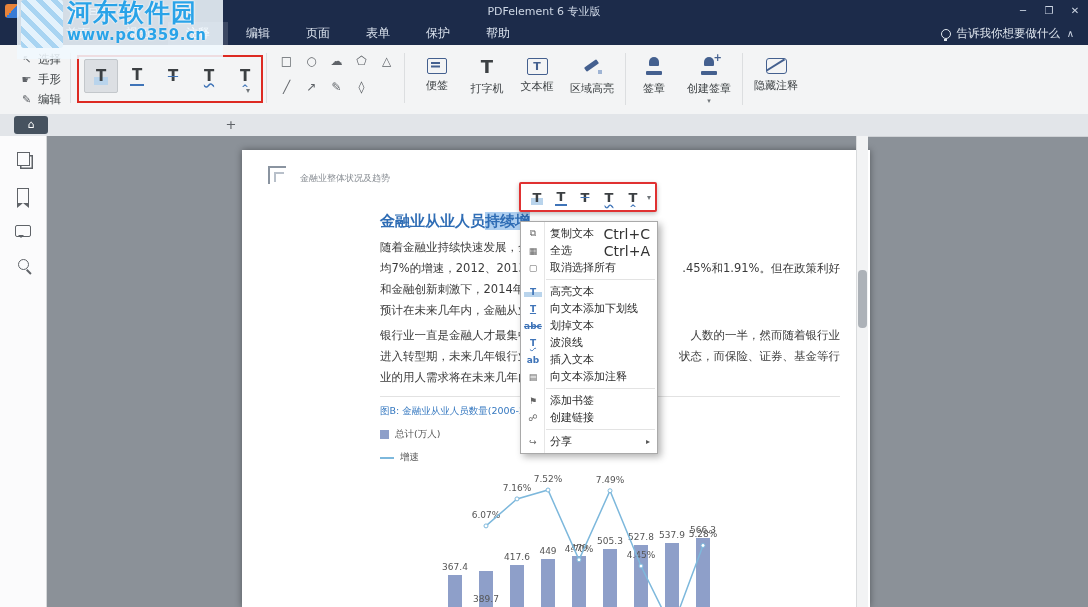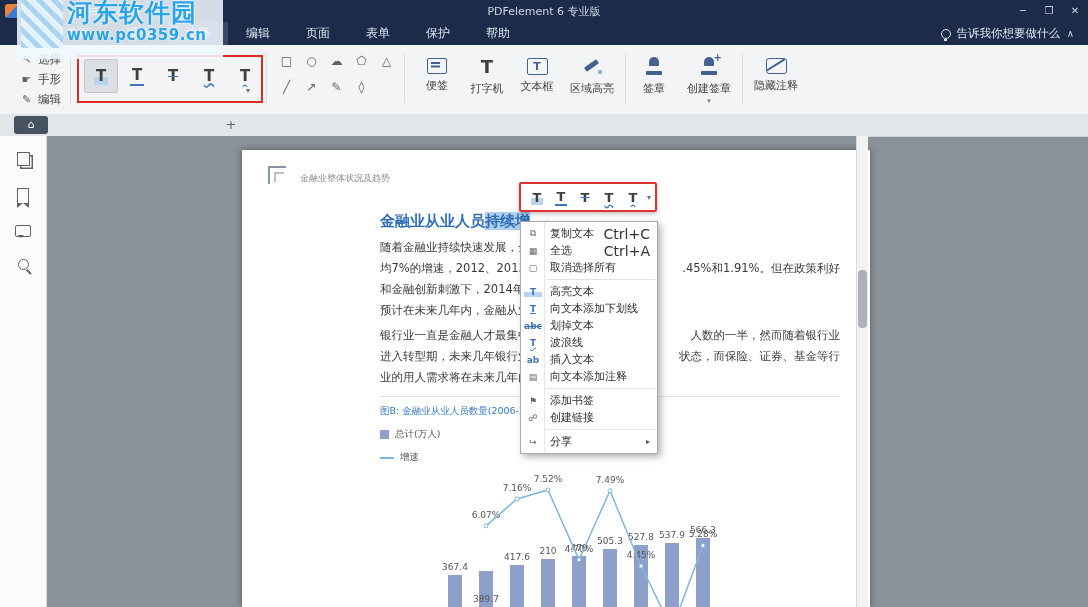--- a/index.html
+++ b/index.html
@@ -351,21 +351,21 @@
         <div class="chart" id="chart">
             <div class="bar" style="left: 6px; top: 116.664px; height: 68.3364px; background: rgb(142, 159, 201);"></div>
             <div class="bar-label" style="left: -3px; top: 103.664px;">367.4</div>
             <div class="bar" style="left: 37px; top: 112.516px; height: 72.4842px; background: rgb(142, 159, 201);"></div>
             <div class="bar-label" style="left: 28px; top: 99.5158px; margin-top: 36px;">389.7</div>
             <div class="pct-label" style="left: 27px; top: 51.9068px;">6.07%</div>
             <div class="bar" style="left: 68px; top: 107.326px; height: 77.6736px; background: rgb(142, 159, 201);"></div>
             <div class="bar-label" style="left: 59px; top: 94.3264px;">417.6</div>
             <div class="pct-label" style="left: 58px; top: 24.9184px;">7.16%</div>
             <div class="bar" style="left: 99px; top: 101.486px; height: 83.514px; background: rgb(142, 159, 201);"></div>
-            <div class="bar-label" style="left: 90px; top: 88.486px;">210</div>
+            <div class="bar-label" style="left: 90px; top: 88.486px;">449</div>
             <div class="pct-label" style="left: 89px; top: 16.0048px;">7.52%</div>
             <div class="bar" style="left: 130px; top: 97.58px; height: 87.42px; background: rgb(142, 159, 201);"></div>
             <div class="bar-label" style="left: 121px; top: 84.58px;">470</div>
             <div class="pct-label" style="left: 120px; top: 85.828px;">4.70%</div>
             <div class="bar" style="left: 161px; top: 91.0142px; height: 93.9858px; background: rgb(142, 159, 201);"></div>
             <div class="bar-label" style="left: 152px; top: 78.0142px;">505.3</div>
             <div class="pct-label" style="left: 151px; top: 16.7476px;">7.49%</div>
             <div class="bar" style="left: 192px; top: 86.8292px; height: 98.1708px; background: rgb(142, 159, 201);"></div>
             <div class="bar-label" style="left: 183px; top: 73.8292px;">527.8</div>
             <div class="pct-label" style="left: 182px; top: 92.018px;">4.45%</div>

